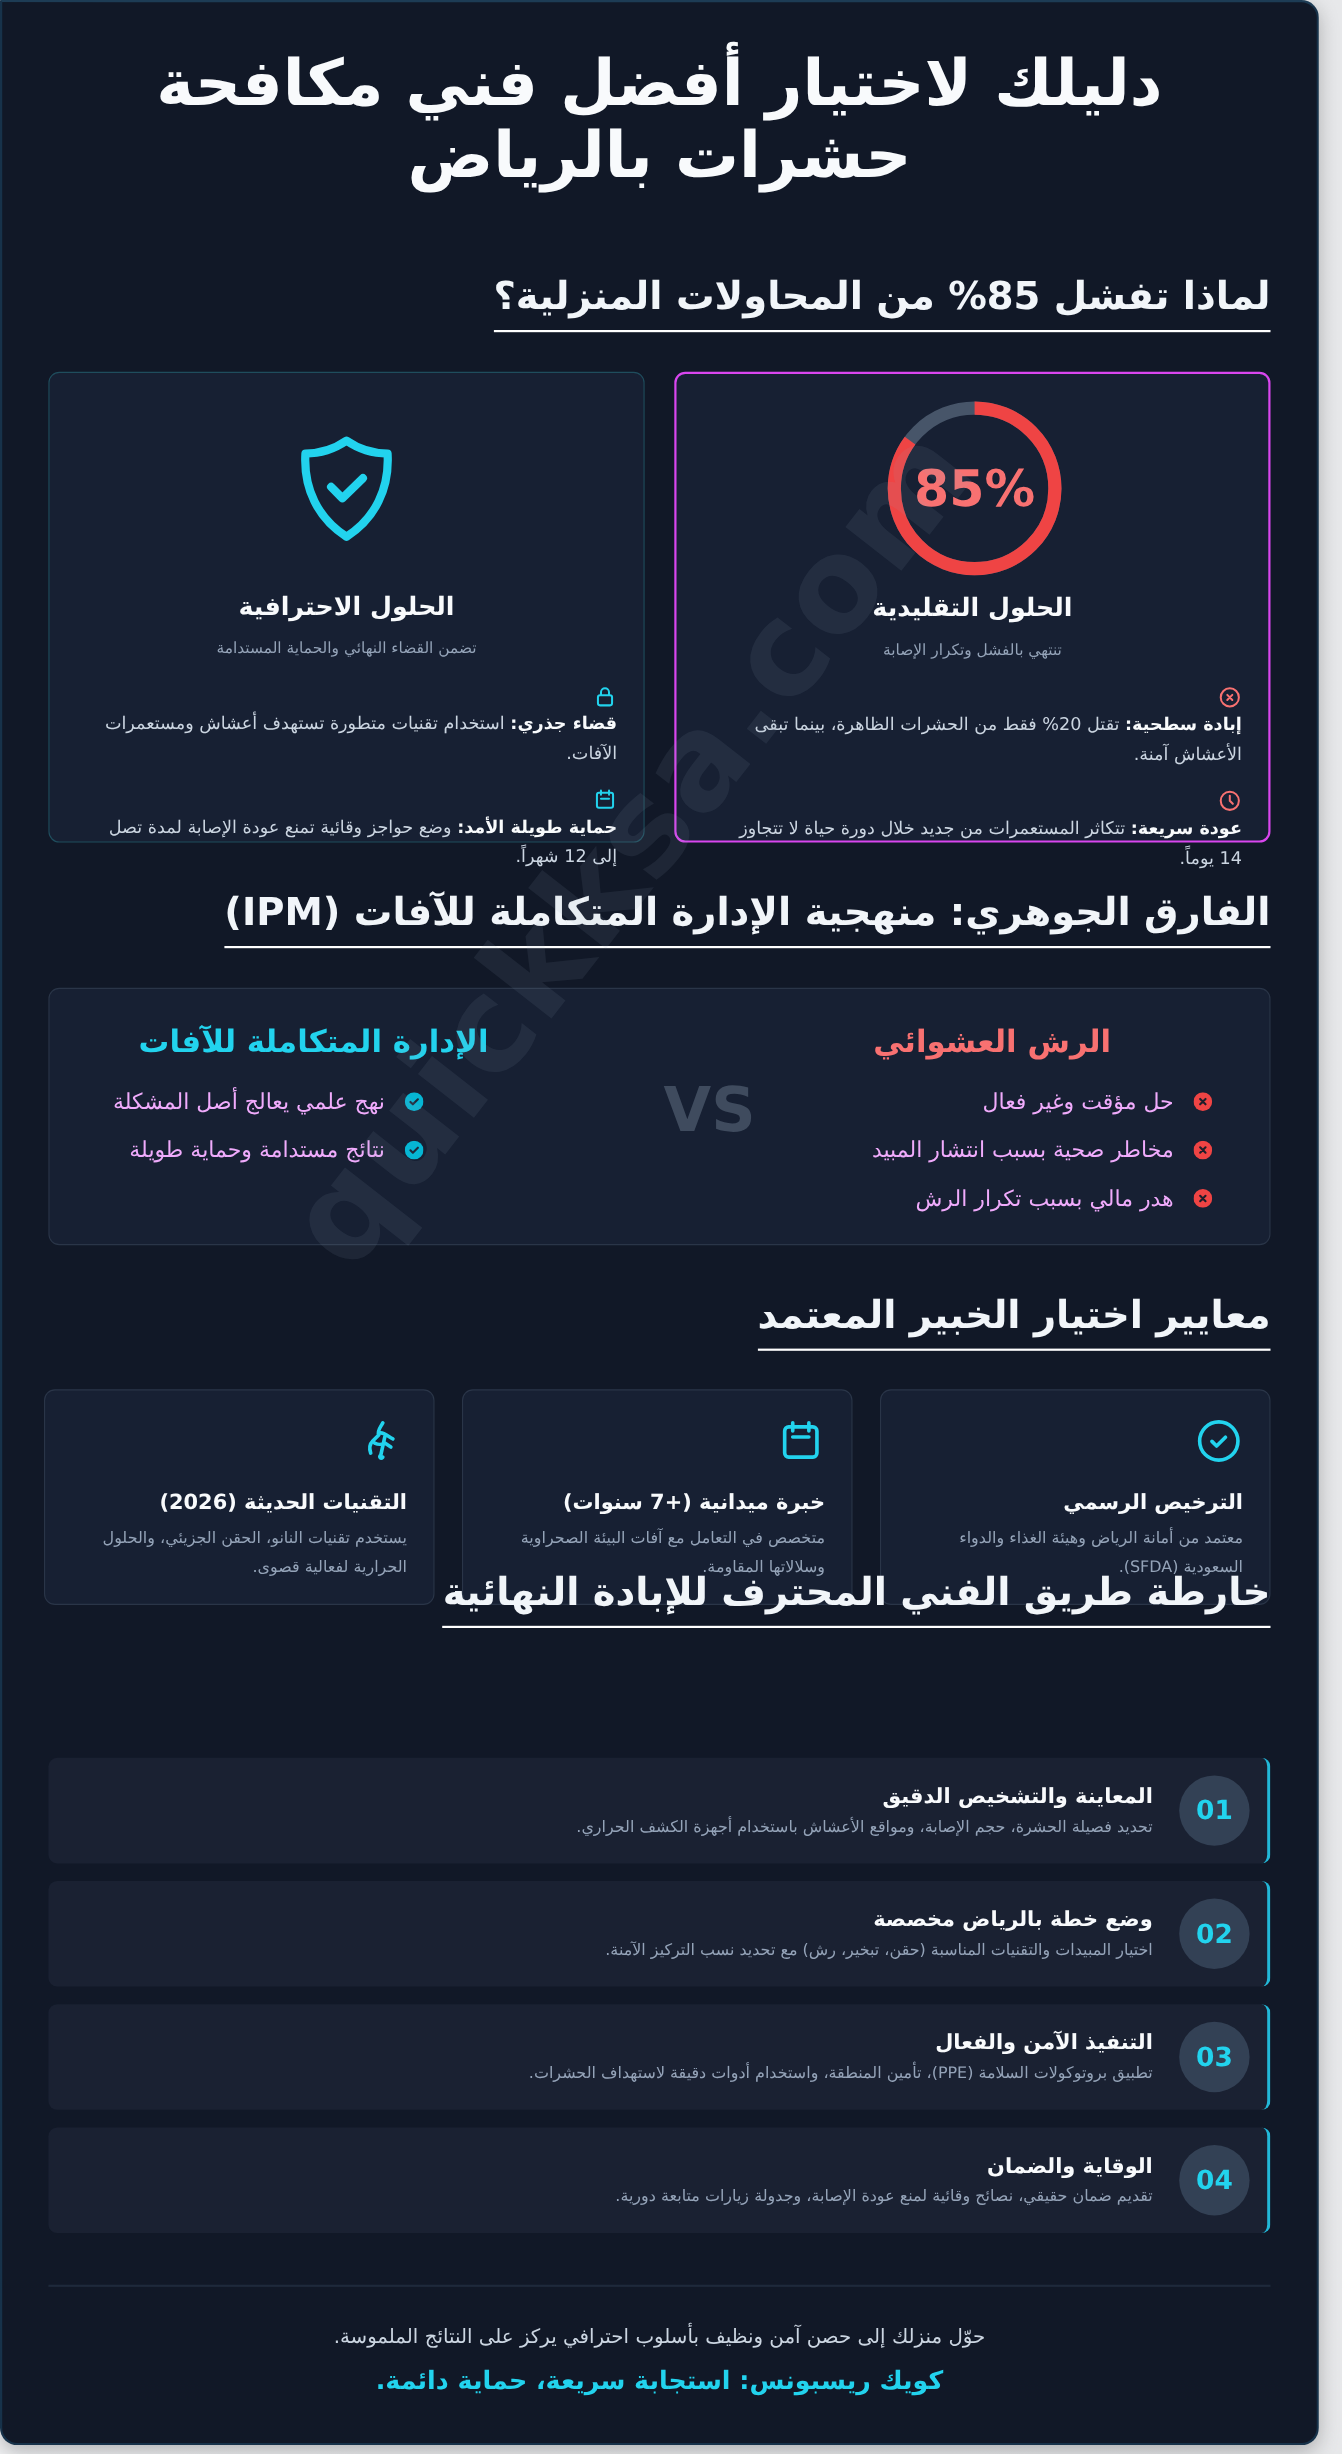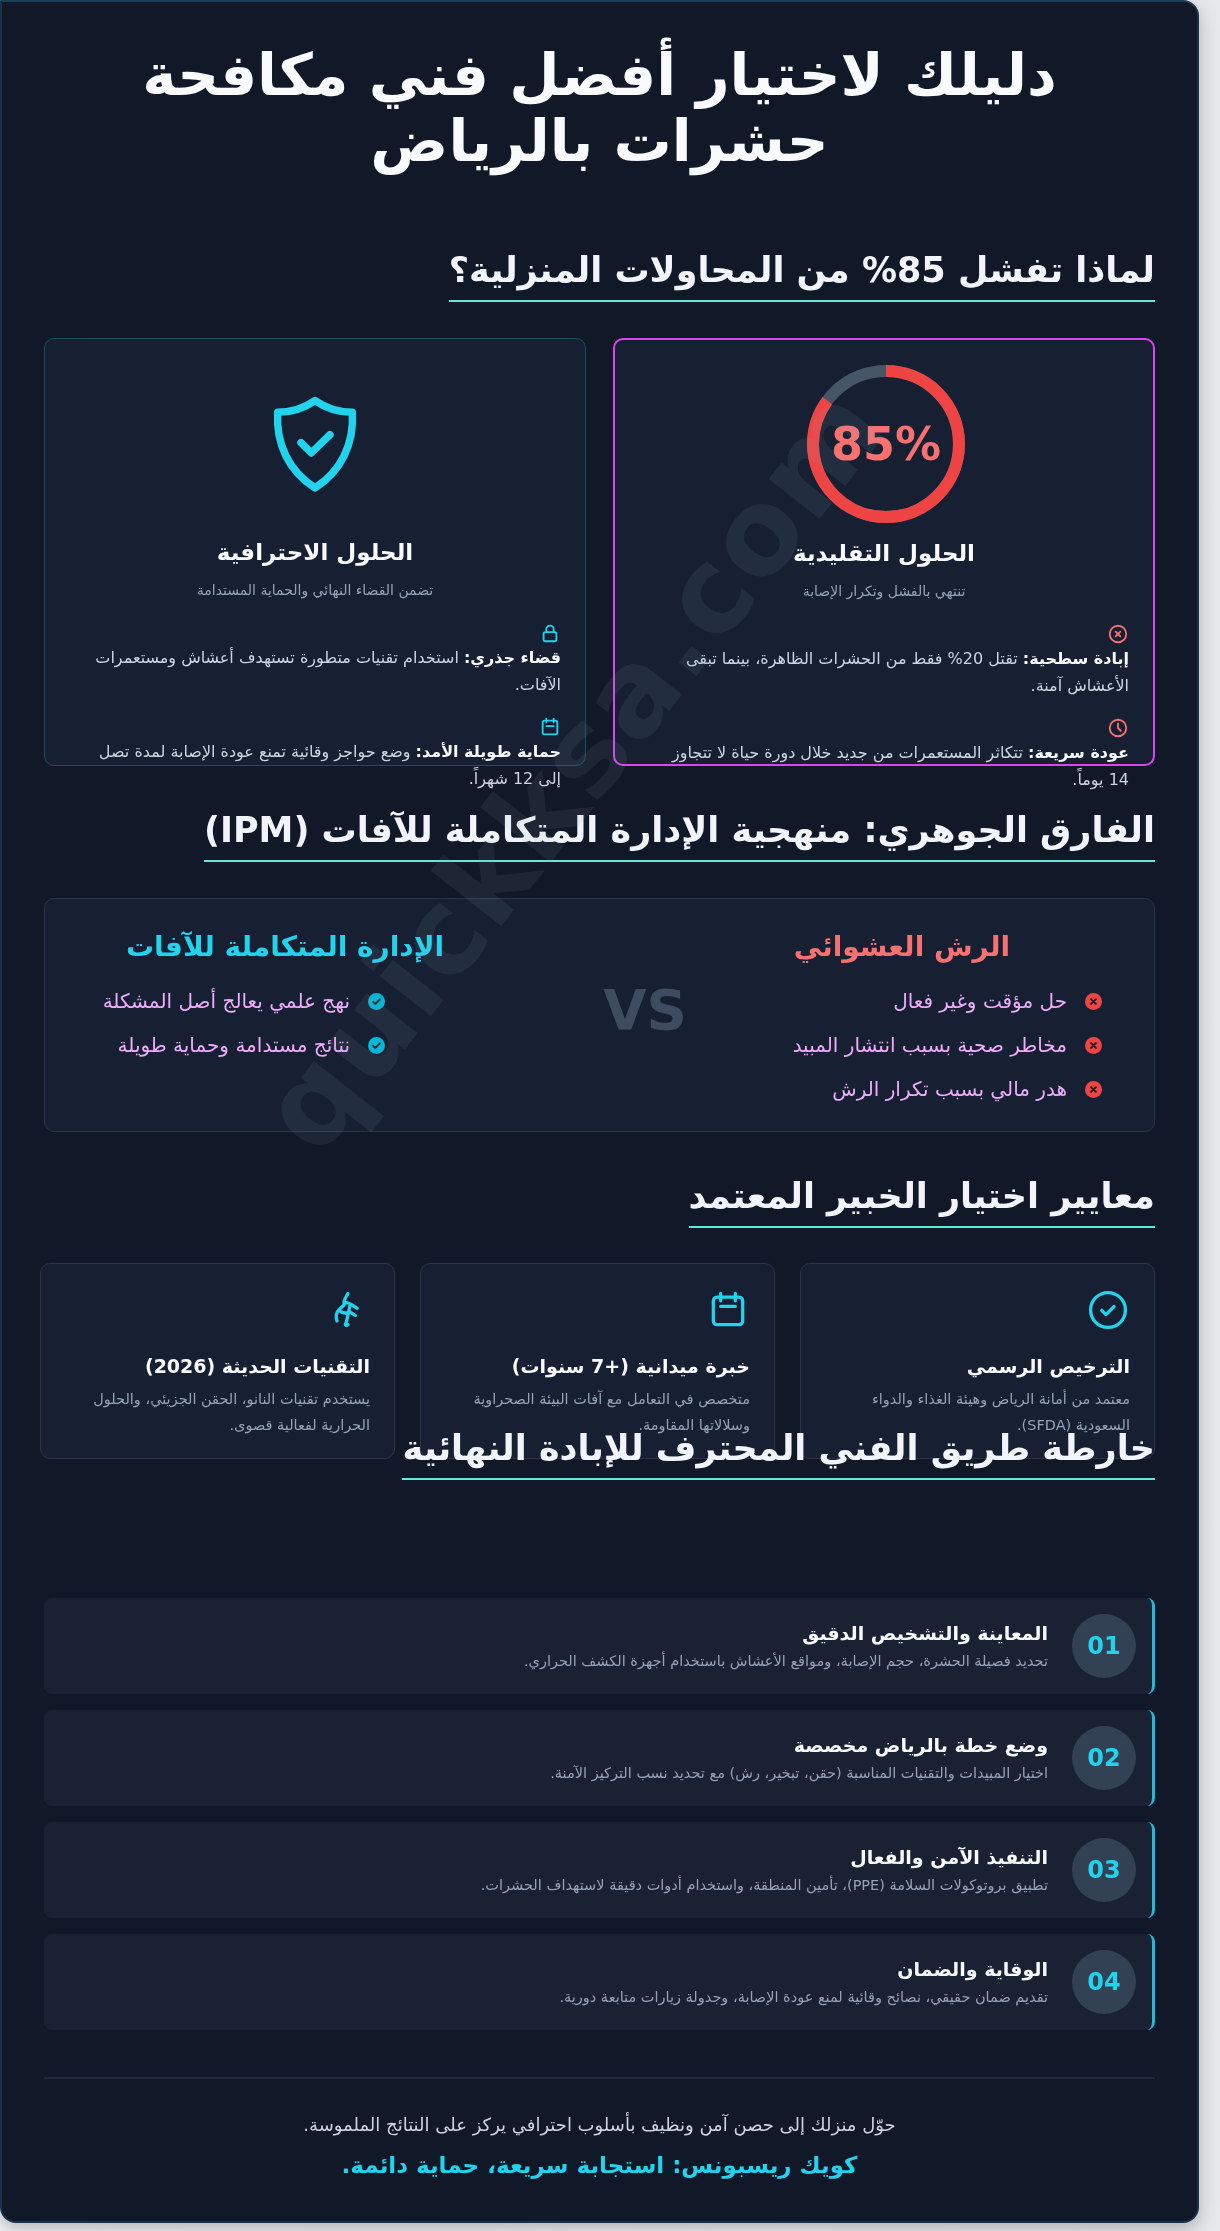--- a/index.html
+++ b/index.html
@@ -37,21 +37,21 @@
   .title {
     font-size: 58px; font-weight: bold; line-height: 66px; color: #f8fafc;
     width: 1000px; margin: 0 auto;
   }
   .subtitle { margin-top: 8px; font-size: 22px; color: #22d3ee; }
   .subtitle .year { color: #22b8d8; font-weight: normal; }
 
   .sec-head { position: absolute; right: 42px; }
   .sec-head h2 {
     font-size: 35px; font-weight: bold; color: #f1f5f9; line-height: 44px;
-    padding-bottom: 8px; border-bottom: 2px solid #5eead4;
+    padding-bottom: 8px; border-bottom: 2px solid #ffffff;
     display: inline-block;
   }
 
   
   .cmp-card {
     position: absolute; top: 336px; width: 542px; height: 428px;
     background: #172033; border-radius: 10px; text-align: center;
   }
   .cmp-card.trad { right: 42px; border: 2px solid #d946ef; }
   .cmp-card.pro { left: 42px; border: 1px solid #1f4d5d; }

